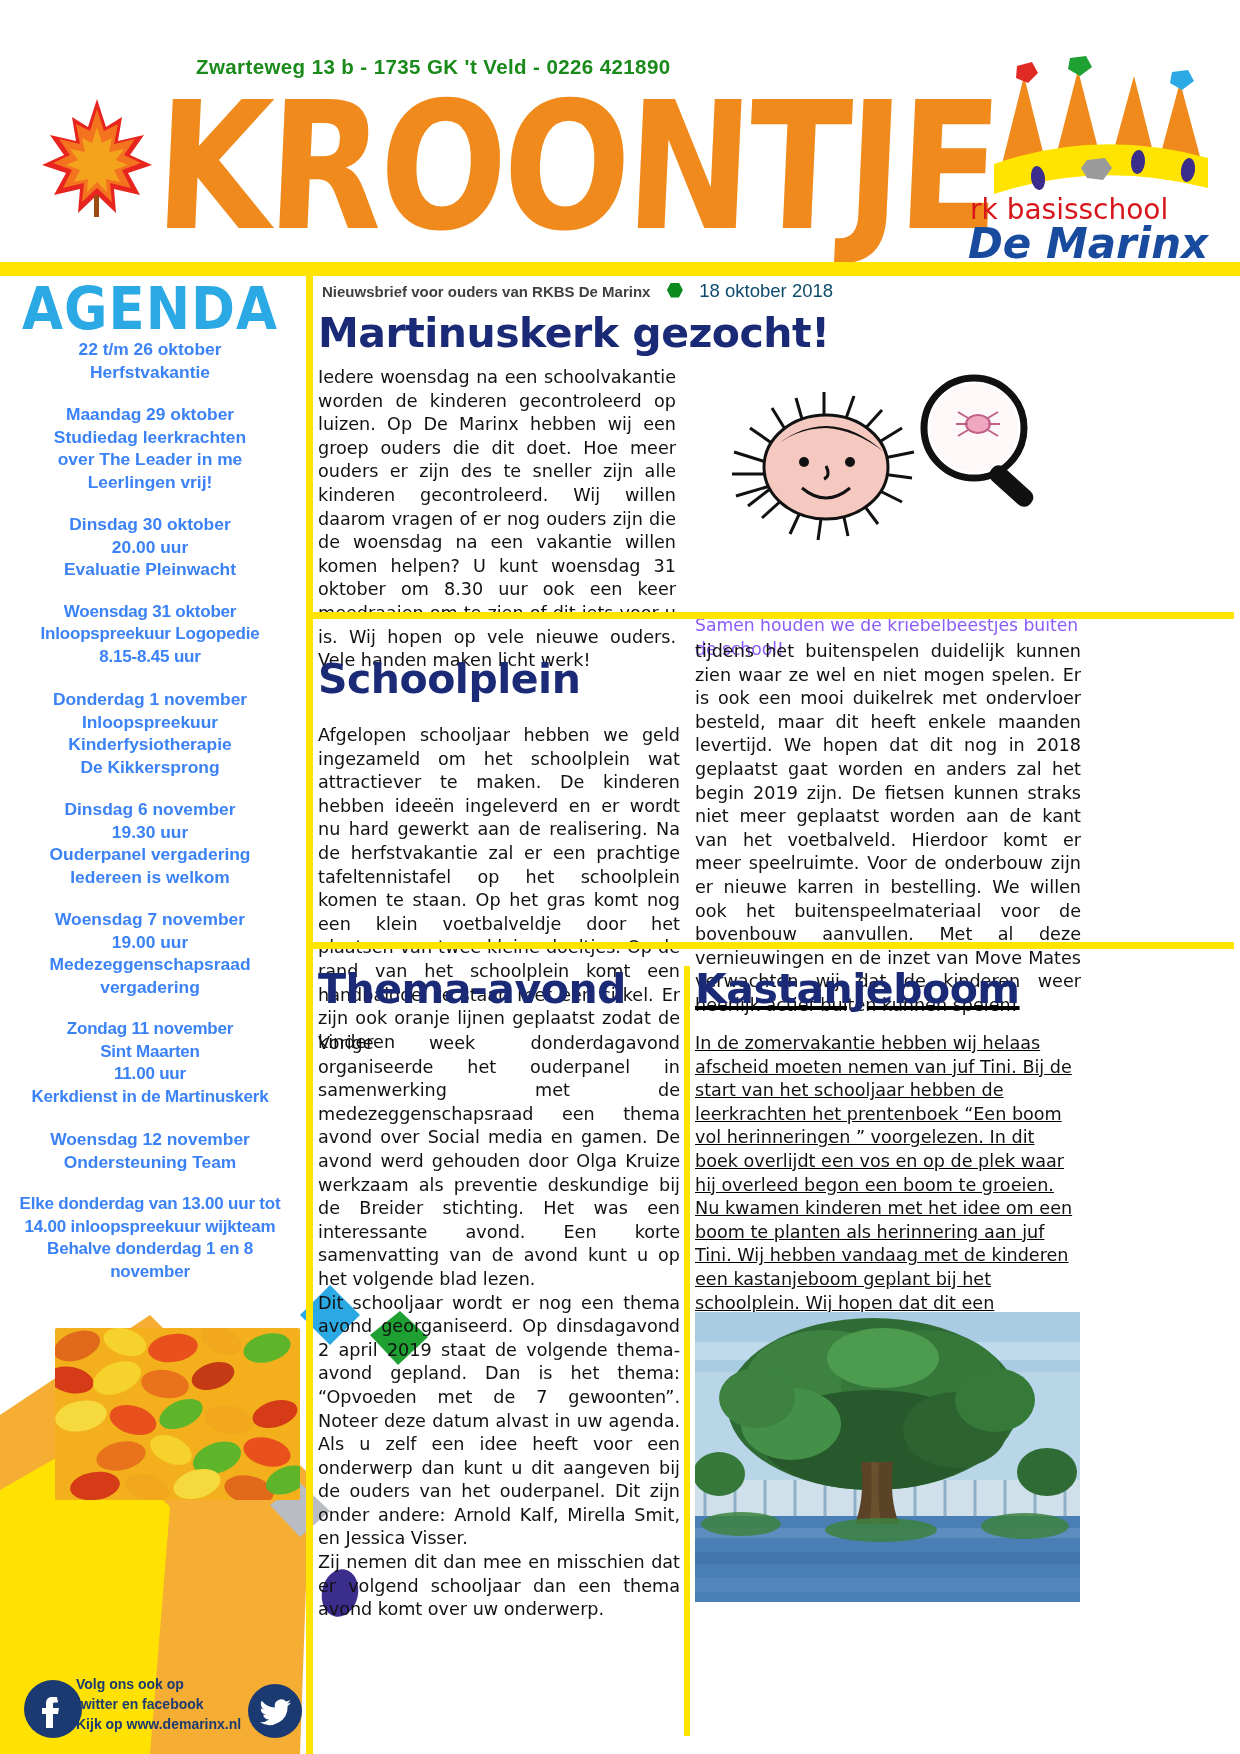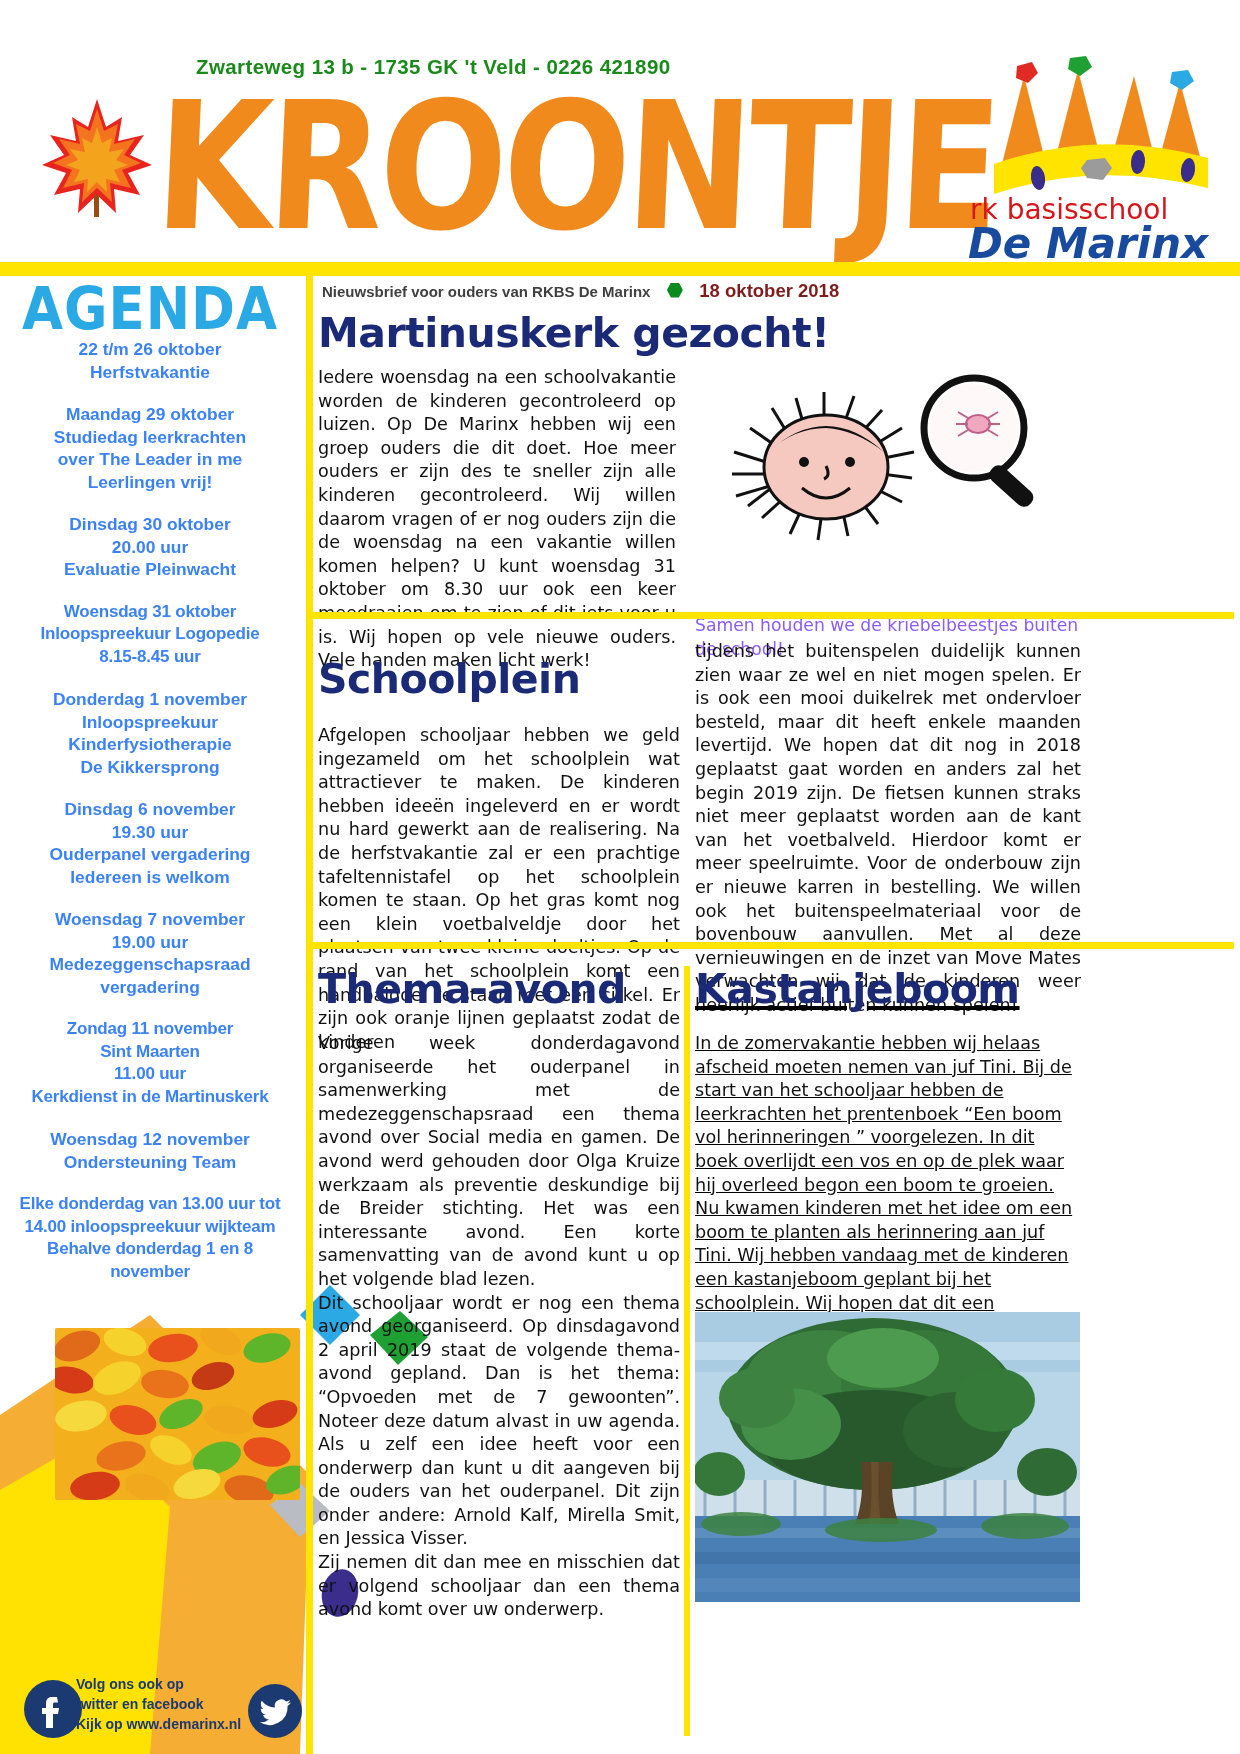--- a/index.html
+++ b/index.html
@@ -183,22 +183,22 @@
     display: inline-block;
     width: 16px;
     height: 15px;
     background: #0b8a1d;
     vertical-align: middle;
     margin: 0 12px 2px 12px;
     clip-path: polygon(25% 0, 75% 0, 100% 50%, 75% 100%, 25% 100%, 0 50%);
   }
   #strip .date {
     font-size: 18.5px;
-    font-weight: bold;
-    color: #7f1d1d;
+    font-weight: normal;
+    color: #0c4a6e;
     vertical-align: middle;
   }
 
   h2.art-title {
     margin: 0;
     font-size: 41px;
     line-height: 46px;
     font-weight: bold;
     color: #1b2a77;
     font-family: "DejaVu Sans", sans-serif;

